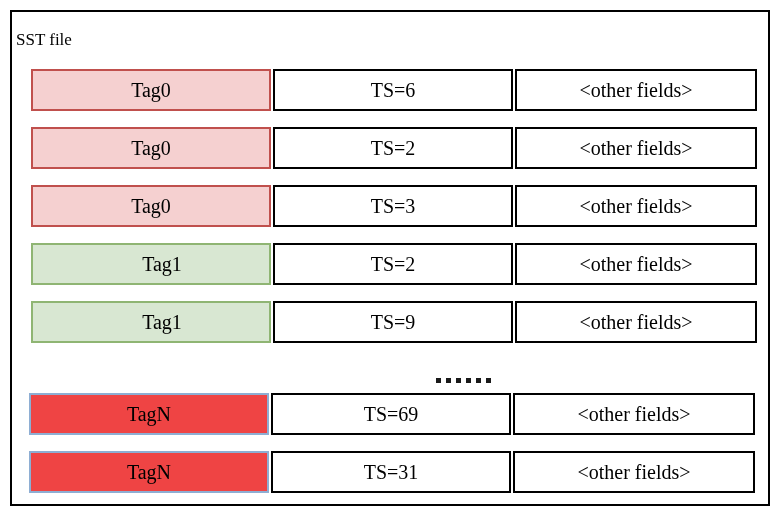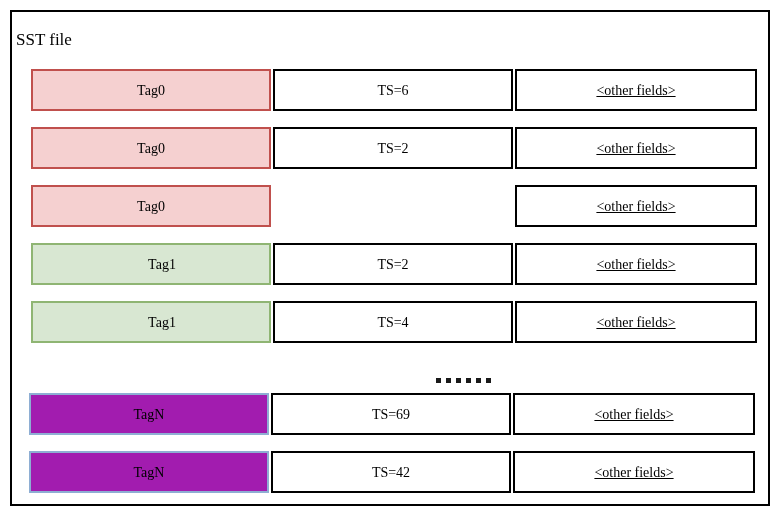--- a/index.html
+++ b/index.html
@@ -52,21 +52,21 @@
     width: 730px;
   }
 
   .cell {
     position: absolute;
     height: 42px;
     box-sizing: border-box;
     display: flex;
     align-items: center;
     justify-content: center;
-    font-size: 14px;
+    font-size: 20px;
     line-height: 19px;
     color: #000000;
     white-space: nowrap;
   }
 
   
   .cell-tag {
     left: 0px;
     width: 240px;
     border-width: 2px;
@@ -75,39 +75,38 @@
   .cell-tag.tag-pink {
     background: #f5d0d0;
     border-color: #c0504d;
   }
   .cell-tag.tag-green {
     background: #d8e7d2;
     border-color: #8fb573;
     padding-left: 22px;
   }
   .cell-tag.tag-blue {
-    background: #a21caf;
+    background: #ef4444;
     border-color: #8eaed3;
   }
 
   
   .cell-ts {
     left: 242px;
     width: 240px;
     background: #ffffff;
     border: 2px solid #000000;
   }
 
   
   .cell-other {
     left: 484px;
     width: 242px;
     background: #ffffff;
     border: 2px solid #000000;
-    text-decoration: underline;
   }
 
   
   .record-row.row-shift-left {
     left: 17px;
   }
 
   
   #ellipsis-row {
     position: absolute;
@@ -147,32 +146,33 @@
     </div>
 
     <div class="record-row" style="top:115px;">
       <div class="cell cell-tag tag-pink">Tag0</div>
       <div class="cell cell-ts">TS=2</div>
       <div class="cell cell-other">&lt;other fields&gt;</div>
     </div>
 
     <div class="record-row" style="top:173px;">
       <div class="cell cell-tag tag-pink">Tag0</div>
+      <div class="cell cell-ts">TS=3</div>
       <div class="cell cell-other">&lt;other fields&gt;</div>
     </div>
 
     <div class="record-row" style="top:231px;">
       <div class="cell cell-tag tag-green">Tag1</div>
       <div class="cell cell-ts">TS=2</div>
       <div class="cell cell-other">&lt;other fields&gt;</div>
     </div>
 
     <div class="record-row" style="top:289px;">
       <div class="cell cell-tag tag-green">Tag1</div>
-      <div class="cell cell-ts">TS=4</div>
+      <div class="cell cell-ts">TS=9</div>
       <div class="cell cell-other">&lt;other fields&gt;</div>
     </div>
 
     <div id="ellipsis-row">
       <div class="dots">
         <span class="dot"></span>
         <span class="dot"></span>
         <span class="dot"></span>
         <span class="dot"></span>
         <span class="dot"></span>
@@ -181,18 +181,18 @@
     </div>
 
     <div class="record-row row-shift-left" style="top:381px;">
       <div class="cell cell-tag tag-blue">TagN</div>
       <div class="cell cell-ts">TS=69</div>
       <div class="cell cell-other">&lt;other fields&gt;</div>
     </div>
 
     <div class="record-row row-shift-left" style="top:439px;">
       <div class="cell cell-tag tag-blue">TagN</div>
-      <div class="cell cell-ts">TS=42</div>
+      <div class="cell cell-ts">TS=31</div>
       <div class="cell cell-other">&lt;other fields&gt;</div>
     </div>
 
   </div>
 </div>
 
 </body></html>

